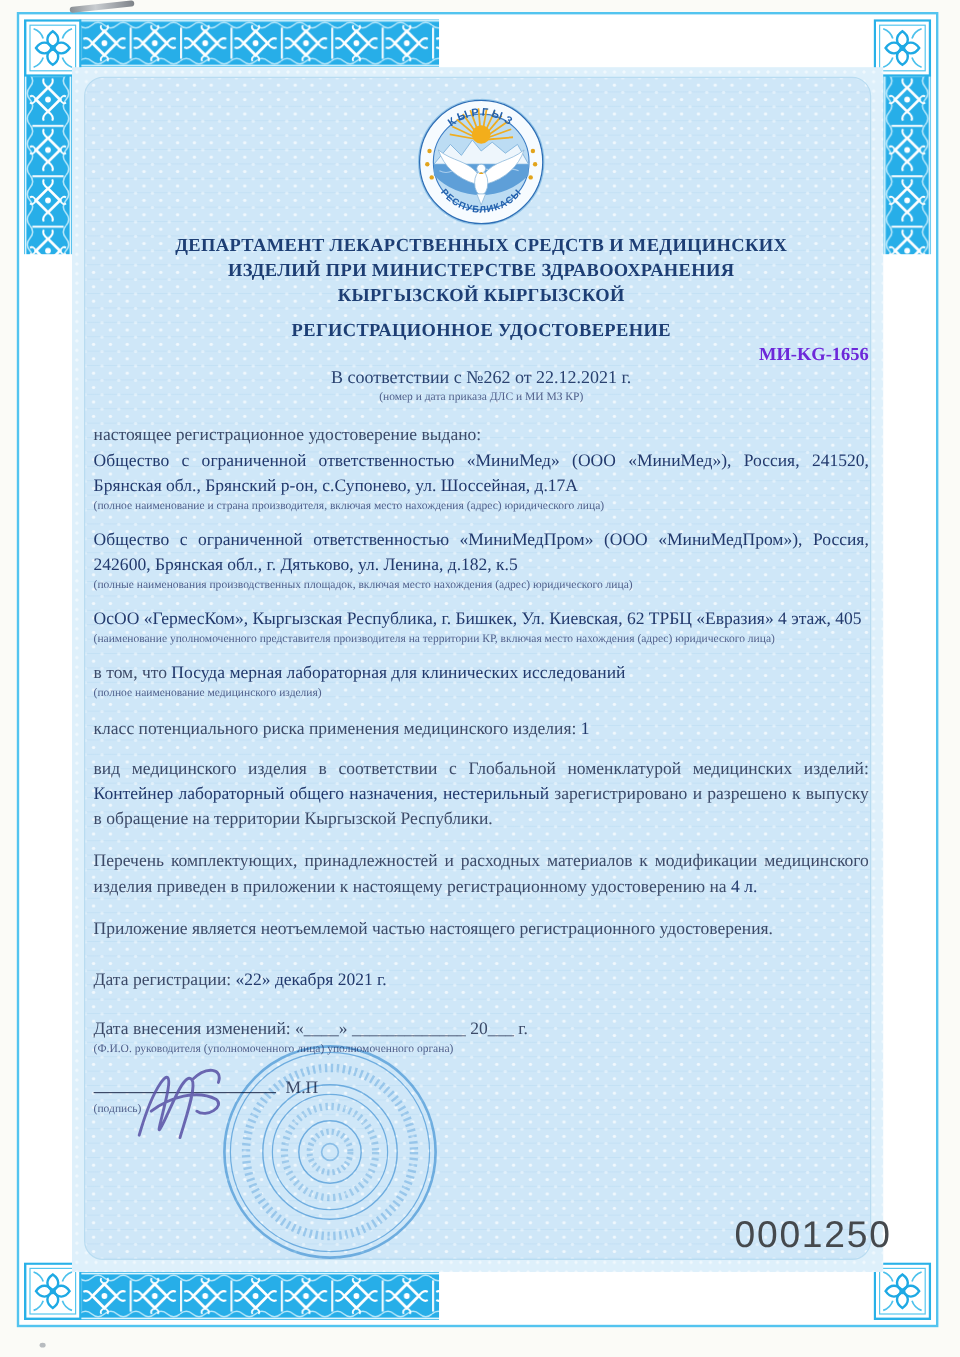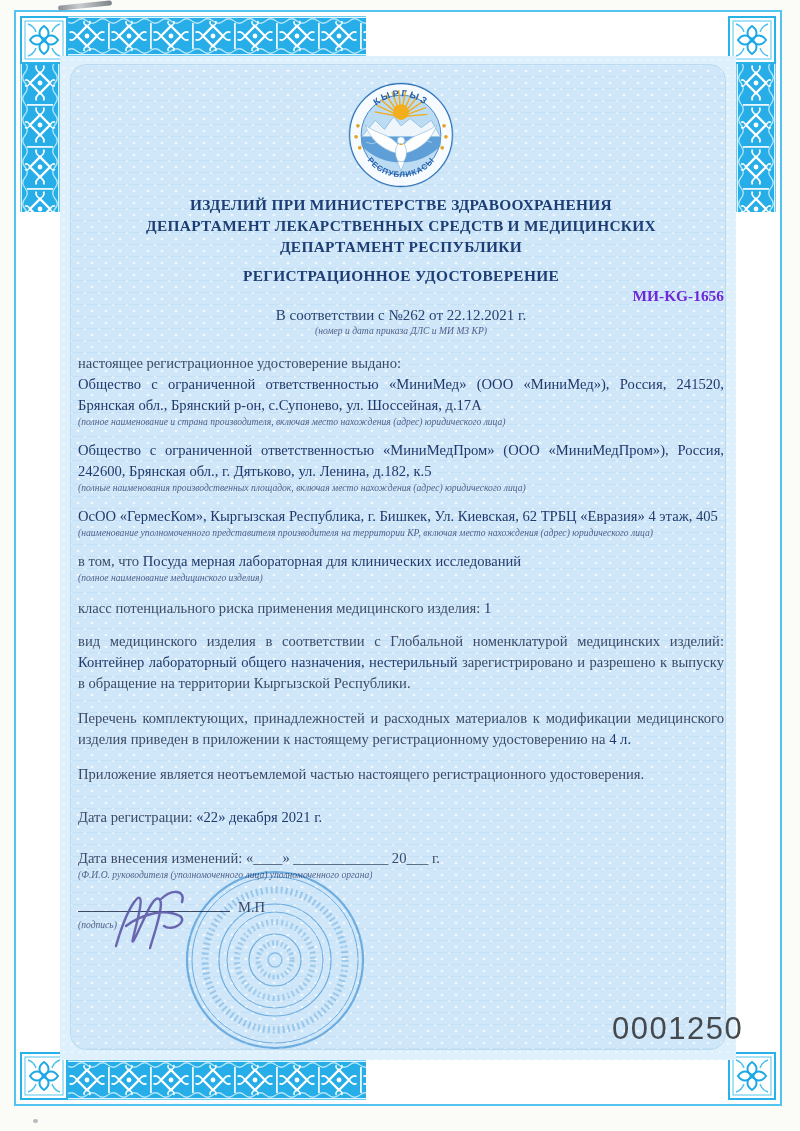--- a/index.html
+++ b/index.html
@@ -44,21 +44,21 @@
     position:absolute;left:62px;top:182px;width:646px;z-index:2;
     color:#3c4a68;font-size:14.6px;line-height:21px;
   }
   .org-line{
     text-align:center;font-weight:bold;color:#1d3e74;
     font-size:15.4px;line-height:21px;letter-spacing:.3px;
   }
   .doc-title{margin-top:9px;text-align:center;font-weight:bold;color:#1d3e74;font-size:15.4px;line-height:20px;letter-spacing:.3px;}
   .doc-num{text-align:right;font-weight:bold;color:#6d28d9;font-size:15.4px;line-height:20px;}
   .acc{text-align:center;color:#2a4270;font-size:15px;line-height:19px;}
-  .cap{font-style:italic;font-size:9.6px;color:#51618c;line-height:12px;}
+  .cap{font-size:9.6px;color:#51618c;line-height:12px;}
   .center{text-align:center;}
   p{margin:0;}
   .b{font-weight:normal;color:#22396c;}
   .j{text-align:justify;}.g12{margin-top:12px}.g14{margin-top:14px}
   .g16{margin-top:16px}.g20{margin-top:20px}.g22{margin-top:22px}
   .sig-row{margin-top:14px;line-height:24px;}
   .sig-line{display:inline-block;width:152px;height:15px;border-bottom:1.3px solid #3c4a68;margin-right:8px;}
   .stamp{position:absolute;left:164px;top:853px;z-index:3;opacity:.75;mix-blend-mode:multiply;}
   .signature{position:absolute;left:86px;top:856px;z-index:4;}
   .serial{
@@ -197,23 +197,23 @@
     <text font-family="Liberation Sans, sans-serif" font-size="10" font-weight="bold" fill="#2360ac" letter-spacing="2.5">
       <textPath href="#tArc" startOffset="50%" text-anchor="middle">КЫРГЫЗ</textPath>
     </text>
     <text font-family="Liberation Sans, sans-serif" font-size="8.6" font-weight="bold" fill="#2360ac" letter-spacing="1">
       <textPath href="#bArc" startOffset="50%" text-anchor="middle">РЕСПУБЛИКАСЫ</textPath>
     </text>
   </svg>
 
   <div class="content">
     <div>
+      <div class="org-line">ДЕПАРТАМЕНТ ЛЕКАРСТВЕННЫХ СРЕДСТВ И МЕДИЦИНСКИХ</div>
       <div class="org-line">ИЗДЕЛИЙ ПРИ МИНИСТЕРСТВЕ ЗДРАВООХРАНЕНИЯ</div>
-      <div class="org-line">ДЕПАРТАМЕНТ ЛЕКАРСТВЕННЫХ СРЕДСТВ И МЕДИЦИНСКИХ</div>
-      <div class="org-line">ДЕПАРТАМЕНТ РЕСПУБЛИКИ</div>
+      <div class="org-line">КЫРГЫЗСКОЙ КЫРГЫЗСКОЙ</div>
     </div>
     <div class="doc-title">РЕГИСТРАЦИОННОЕ УДОСТОВЕРЕНИЕ</div>
     <div class="doc-num">МИ-KG-1656</div>
     <div class="acc">В соответствии с №262 от 22.12.2021 г.</div>
     <div class="cap center">(номер и дата приказа ДЛС и МИ МЗ КР)</div>
 
     <p class="g16">настоящее регистрационное удостоверение выдано:</p>
 
     <p class="b j">Общество с ограниченной ответственностью «МиниМед» (ООО «МиниМед»), Россия, 241520, Брянская обл., Брянский р-он, с.Супонево, ул. Шоссейная, д.17А</p>
     <div class="cap">(полное наименование и страна производителя, включая место нахождения (адрес) юридического лица)</div>

